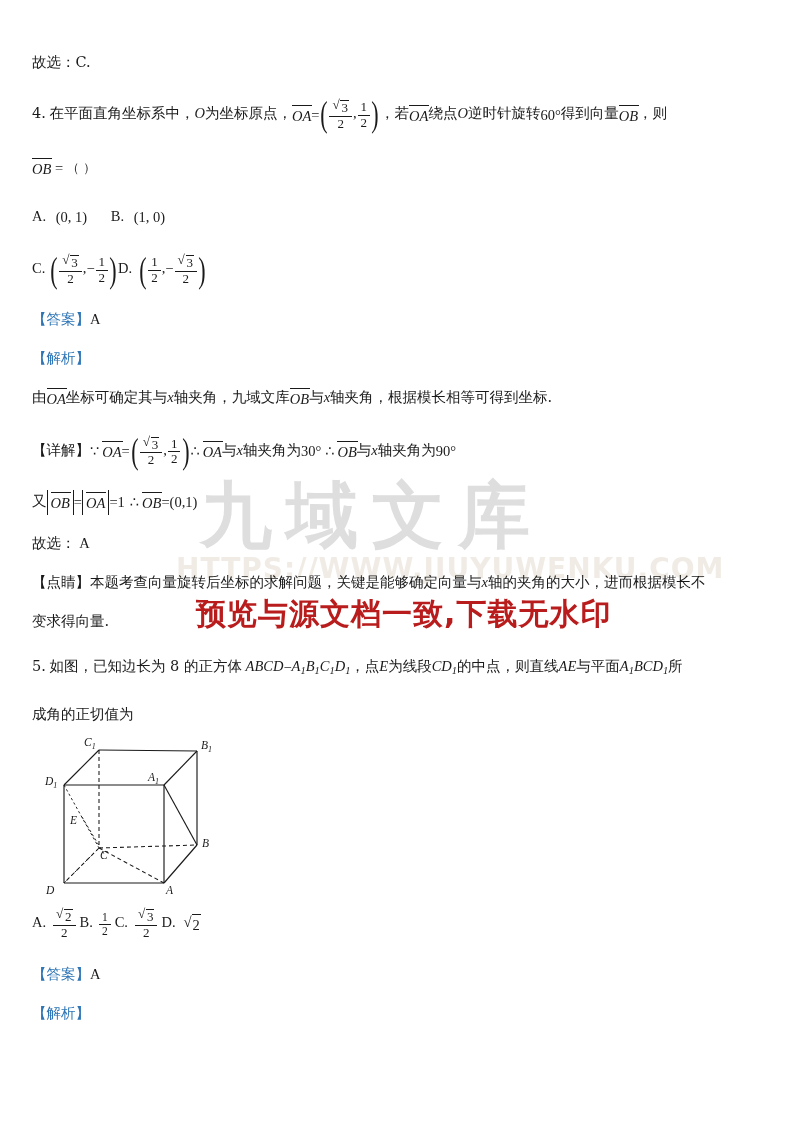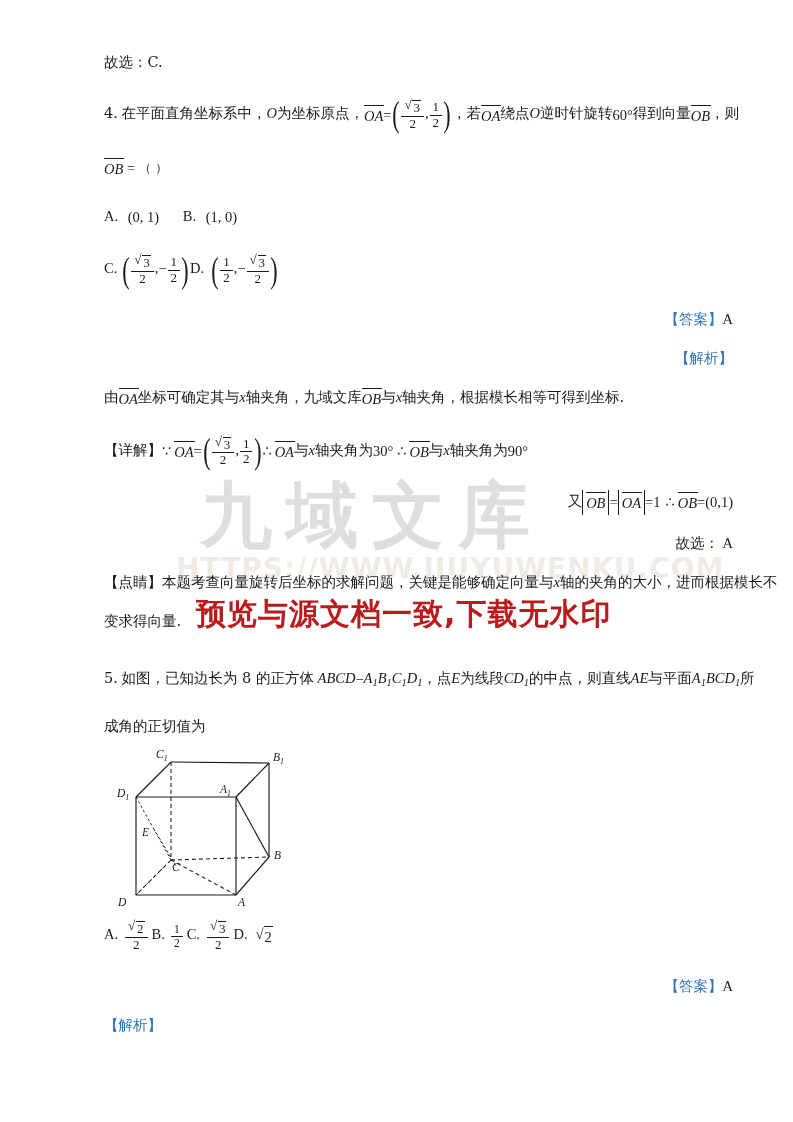--- a/index.html
+++ b/index.html
@@ -59,29 +59,29 @@
     font-size: 30px;
     letter-spacing: 1px;
     color: #b91c1c;
     white-space: nowrap;
   }
 
   
   .content {
     position: relative;
     z-index: 2;
-    padding: 52px 60px 0 104px;
+    padding: 52px 60px 0 32px;
   }
   .line {
     font-size: 14.5px;
     line-height: 1.45;
     margin: 0 0 0 0;
     white-space: nowrap;
   }
-  .blk { margin-bottom: 18px; text-align: right; }
+  .blk { margin-bottom: 18px; }
   .blk-lg { margin-bottom: 26px; }
 
   .cn { font-family: "DejaVu Serif", "Liberation Serif", serif; }
   .ital { font-style: italic; font-family: "Liberation Serif", serif; }
   .blue { color: #2e75b6; }
   .tag { font-family: "DejaVu Serif", serif; }
 
   
   .m { display: inline-block; vertical-align: middle; white-space: nowrap; }
   .vec {
@@ -218,21 +218,21 @@
     </div>
 
     <div class="line blk">
       <span class="cn">故选：</span>
       <span class="opt-lbl">A</span>
     </div>
 
     <div class="line blk">
       <span class="cn tag">【点睛】</span><span class="cn">本题考查向量旋转后坐标的求解问题，关键是能够确定向量与</span><span class="ital">x</span><span class="cn">轴的夹角的大小，进而根据模长不</span>
     </div>
-    <div class="line blk-lg" style="margin-bottom:36px">
+    <div class="line blk-lg" style="margin-bottom:24px">
       <span class="cn">变求得向量.</span>
     </div>
 
     <div class="line blk-lg">
       <span class="cn">5.</span>
       <span class="cn">如图，已知边长为 8 的正方体</span>
       <span class="ital">ABCD</span><span class="m">−</span><span class="ital"><span>A</span><span class="sub">1</span><span>B</span><span class="sub">1</span><span>C</span><span class="sub">1</span><span>D</span><span class="sub">1</span></span><span class="cn">，点</span><span class="ital">E</span><span class="cn">为线段</span><span class="ital"><span>CD</span><span class="sub">1</span></span><span class="cn">的中点，则直线</span><span class="ital">AE</span><span class="cn">与平面</span><span class="ital"><span>A</span><span class="sub">1</span><span>BC</span><span>D</span><span class="sub">1</span></span><span class="cn">所</span>
     </div>
 
     <div class="line" style="margin-bottom:12px">

